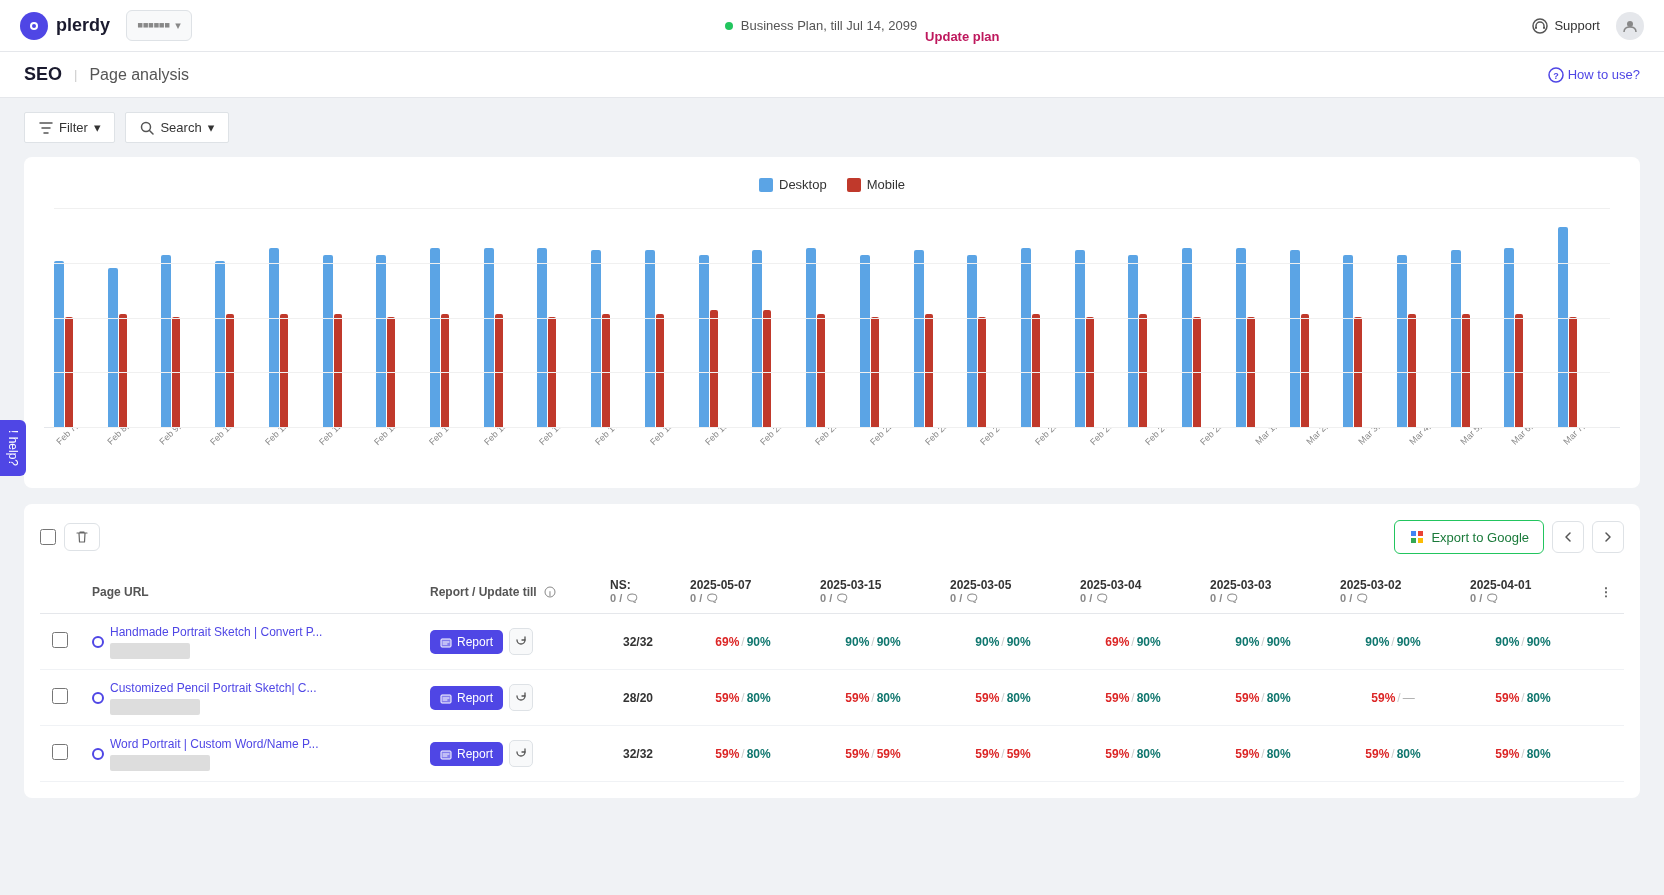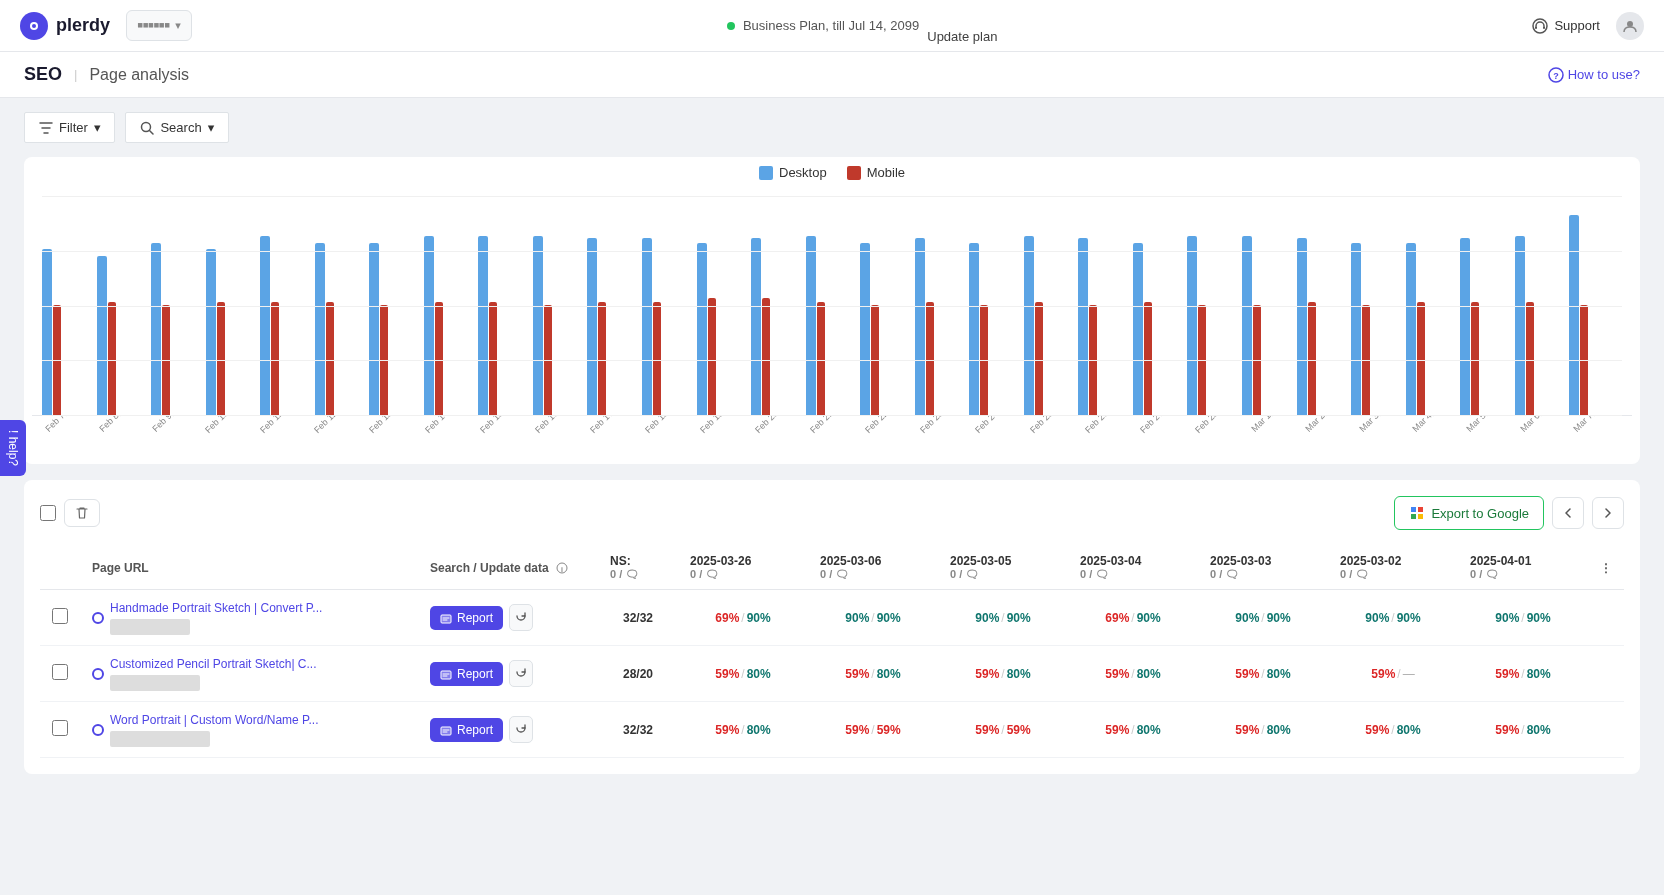--- a/index.html
+++ b/index.html
@@ -4,38 +4,38 @@
   <style>
     * { box-sizing: border-box; margin: 0; padding: 0; }
     body { font-family: -apple-system, BlinkMacSystemFont, 'Segoe UI', sans-serif; background: #f0f2f5; color: #333; font-size: 13px; }
 
     
     .topbar { background: #fff; height: 52px; display: flex; align-items: center; padding: 0 20px; border-bottom: 1px solid #e5e7eb; gap: 16px; }
     .logo { display: flex; align-items: center; gap: 8px; font-weight: 700; font-size: 18px; color: #1a1a2e; }
     .logo-icon { width: 28px; height: 28px; background: #4f46e5; border-radius: 50%; display: flex; align-items: center; justify-content: center; color: white; font-size: 12px; font-weight: bold; }
     .plan-badge { display: flex; align-items: center; gap: 6px; background: #f8f9fa; border: 1px solid #dee2e6; border-radius: 6px; padding: 4px 10px; font-size: 12px; cursor: pointer; }
     .plan-info { margin-left: auto; display: flex; align-items: center; gap: 8px; font-size: 13px; color: #555; }
-    .plan-info .update-link { color: #404040; text-decoration: none; font-weight: 400; margin-top: 22px; }
+    .plan-info .update-link { color: #be185d; text-decoration: none; font-weight: 700; margin-top: 22px; }
     .topbar-right { display: flex; align-items: center; gap: 16px; margin-left: auto; }
     .support-btn { display: flex; align-items: center; gap: 6px; font-size: 13px; color: #333; cursor: pointer; }
     .user-icon { width: 28px; height: 28px; border-radius: 50%; background: #e5e7eb; display: flex; align-items: center; justify-content: center; cursor: pointer; }
 
     
     .page-header { background: #fff; padding: 12px 24px; border-bottom: 1px solid #e5e7eb; display: flex; align-items: center; justify-content: space-between; }
     .page-header-left { display: flex; align-items: center; gap: 12px; }
     .seo-label { font-weight: 700; font-size: 18px; color: #1a1a2e; text-align: right; }
     .page-analysis-label { font-size: 16px; color: #555; }
     .how-to-use { display: flex; align-items: center; gap: 4px; color: #4f46e5; font-size: 13px; cursor: pointer; text-decoration: none; }
 
     
     .toolbar { padding: 14px 24px; display: flex; align-items: center; gap: 10px; background: #f0f2f5; }
     .toolbar-btn { display: flex; align-items: center; gap: 6px; padding: 7px 14px; background: #fff; border: 1px solid #dee2e6; border-radius: 2px; font-size: 13px; cursor: pointer; color: #333; }
 
     
-    .chart-container { background: #fff; margin: 0 24px 16px; border-radius: 8px; padding: 8px; }
+    .chart-container { background: #fff; margin: 0 24px 16px; border-radius: 8px; padding: 20px; }
     .chart-legend { display: flex; justify-content: center; gap: 20px; margin-bottom: 16px; }
     .legend-item { display: flex; align-items: center; gap: 6px; font-size: 13px; }
     .legend-dot { width: 14px; height: 14px; border-radius: 2px; }
     .legend-dot.desktop { background: #5ba4e5; }
     .legend-dot.mobile { background: #c0392b; }
     .chart-area { position: relative; height: 260px; overflow: hidden; }
     .chart-bars { display: flex; align-items: flex-end; height: 220px; gap: 2px; padding: 0 10px; border-bottom: 1px solid #e5e7eb; }
     .bar-group { display: flex; align-items: flex-end; gap: 1px; flex: 1; }
     .bar { border-radius: 2px 2px 0 0; }
     .bar.desktop { background: #5ba4e5; }
@@ -364,36 +364,36 @@
   </div>
 
   <table class="data-table">
     <thead>
       <tr>
         <th style="width:20px;"></th>
         <th class="col-url">
           <span>Page URL</span>
         </th>
         <th class="col-report">
-          <span>Search / Update data</span>
+          <span>Report / Update till</span>
           <svg width="12" height="12" viewBox="0 0 12 12" fill="none" style="margin-left:4px;vertical-align:middle;">
             <circle cx="6" cy="6" r="5" stroke="#888" stroke-width="1" fill="none"></circle>
             <text x="6" y="9.5" text-anchor="middle" fill="#888" font-size="7" font-weight="bold">i</text>
           </svg>
         </th>
         <th class="col-ns">
           <div class="date-header">NS:</div>
           <div class="sub-header">0 / 🗨</div>
         </th>
         <th class="col-date col-header">
-          <div class="date-header">2025-03-26</div>
-          <div class="sub-header">0 / 🗨</div>
-        </th>
-        <th class="col-date col-header">
-          <div class="date-header">2025-03-06</div>
+          <div class="date-header">2025-05-07</div>
+          <div class="sub-header">0 / 🗨</div>
+        </th>
+        <th class="col-date col-header">
+          <div class="date-header">2025-03-15</div>
           <div class="sub-header">0 / 🗨</div>
         </th>
         <th class="col-date col-header">
           <div class="date-header">2025-03-05</div>
           <div class="sub-header">0 / 🗨</div>
         </th>
         <th class="col-date col-header">
           <div class="date-header">2025-03-04</div>
           <div class="sub-header">0 / 🗨</div>
         </th>

